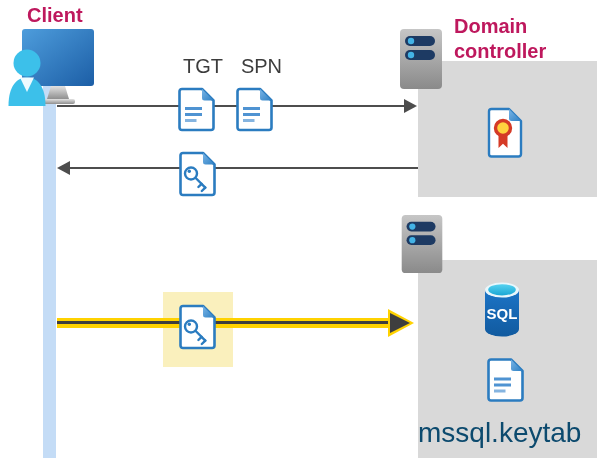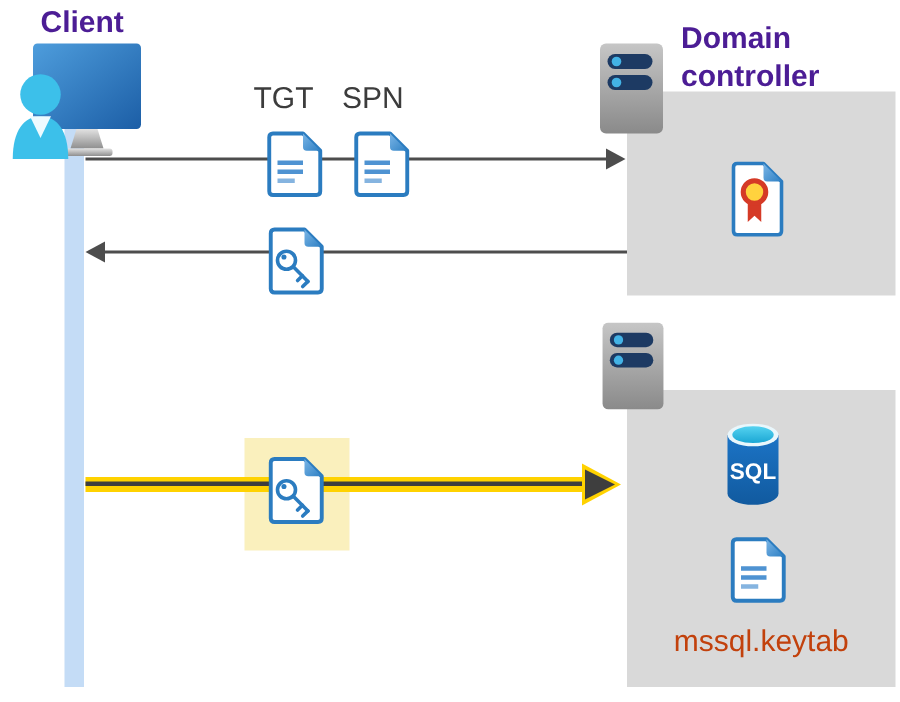--- a/index.html
+++ b/index.html
@@ -1,21 +1,21 @@
 <!DOCTYPE html>
 <html><head>
 <meta charset="utf-8">
 <style>
   html,body{margin:0;padding:0;background:#fff;}
   .canvas{position:relative;width:600px;height:468px;background:#ffffff;
           font-family:"Liberation Sans",sans-serif;overflow:hidden;}
   .abs{position:absolute;}
-  .title{font-weight:bold;font-size:20px;color:#4c1d95;line-height:25px;}
-  .small-label{font-size:20px;color:#3c3c3c;text-align:left;}
-  .keytab{font-size:20px;color:#c2410c;text-align:center;}
+  .title{font-weight:bold;font-size:20px;color:#be185d;line-height:25px;}
+  .small-label{font-size:20px;color:#3c3c3c;text-align:right;}
+  .keytab{font-size:28px;color:#0c4a6e;text-align:left;}
   .box{background:#d9d9d9;}
   .vline{background:#c4dcf6;}
   .hline{background:#4d4d4d;height:2px;}
   .head-right{width:0;height:0;border-top:7px solid transparent;border-bottom:7px solid transparent;border-left:13px solid #4d4d4d;}
   .head-left{width:0;height:0;border-top:7px solid transparent;border-bottom:7px solid transparent;border-right:13px solid #4d4d4d;}
   .yband{background:#ffd200;}
   .ycore{background:#3e3e3e;}
   .yhead-outer{width:0;height:0;border-top:14px solid transparent;border-bottom:14px solid transparent;border-left:26px solid #ffd200;}
   .yhead-inner{width:0;height:0;border-top:10px solid transparent;border-bottom:10px solid transparent;border-left:20px solid #3e3e3e;}
   .highlight{background:#faf0bd;}

